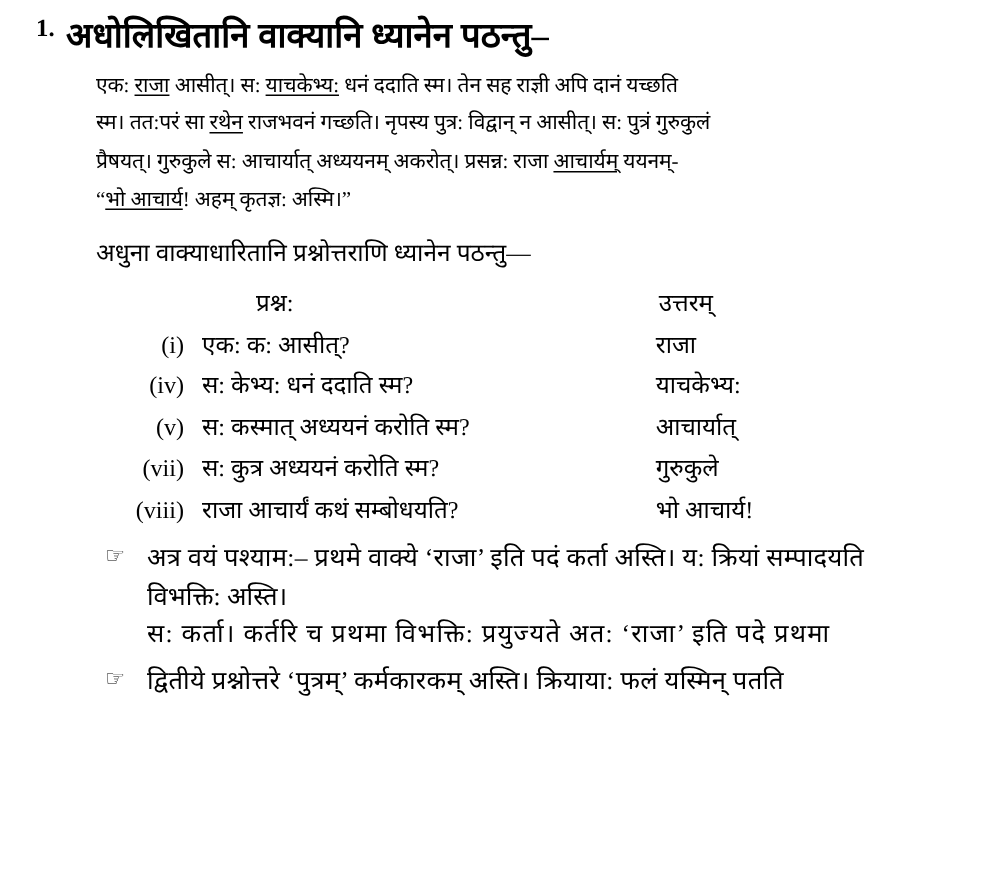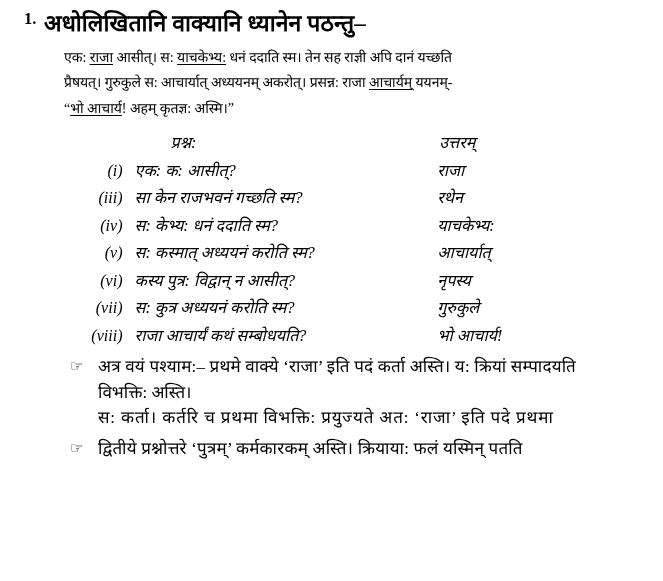--- a/index.html
+++ b/index.html
@@ -79,21 +79,20 @@
     margin-left: 58px;
     width: 560px;
     border-collapse: collapse;
   }
   .qa-table td {
     padding: 0;
     vertical-align: baseline;
     font-size: 16.1px;
     line-height: 27.5px;
     white-space: nowrap;
-    font-style: italic;
   }
   .col-marker {
     width: 62px;
     text-align: right;
     padding-right: 12px !important;
     font-family: "Liberation Serif", "DejaVu Serif", serif;
     font-size: 15.5px;
   }
   .col-question {
     width: 282px;
@@ -149,57 +148,49 @@
 
 <div class="page">
 
   <div class="q-row">
     <div class="q-num">1.</div>
     <div class="q-heading">अधोलिखितानि वाक्यानि ध्यानेन पठन्तु–</div>
   </div>
 
   <div class="body-block">
     <div class="para-line"><span>एक: </span><span class="u">राजा</span><span> आसीत्। स: </span><span class="u">याचकेभ्य:</span><span> धनं ददाति स्म। तेन सह राज्ञी अपि दानं यच्छति</span></div>
+    <div class="para-line"><span>स्म। तत:परं सा </span><span class="u">रथेन</span><span> राजभवनं गच्छति। नृपस्य पुत्र: विद्वान् न आसीत्। स: पुत्रं गुरुकुलं</span></div>
     <div class="para-line"><span>प्रैषयत्। गुरुकुले स: आचार्यात् अध्ययनम् अकरोत्। प्रसन्न: राजा </span><span class="u">आचार्यम्</span><span> ययनम्-</span></div>
     <div class="para-line"><span>“</span><span class="u">भो आचार्य</span><span>! अहम् कृतज्ञ: अस्मि।”</span></div>
 
+    <div class="adhuna">अधुना वाक्याधारितानि प्रश्नोत्तराणि ध्यानेन पठन्तु—</div>
   </div>
 
   <table class="qa-table">
     <tbody>
       <tr class="qa-head">
         <td class="col-marker"></td>
         <td class="col-question">प्रश्न:</td>
         <td class="col-answer">उत्तरम्</td>
       </tr>
 
       <tr>
         <td class="col-marker">(i)</td>
         <td class="col-question">एक: क: आसीत्?</td>
         <td class="col-answer">राजा</td>
       </tr>
       <tr>
-        <td class="col-marker">(iii)</td>
-        <td class="col-question">सा केन राजभवनं गच्छति स्म?</td>
-        <td class="col-answer">रथेन</td>
-      </tr>
-      <tr>
         <td class="col-marker">(iv)</td>
         <td class="col-question">स: केभ्य: धनं ददाति स्म?</td>
         <td class="col-answer">याचकेभ्य:</td>
       </tr>
       <tr>
         <td class="col-marker">(v)</td>
         <td class="col-question">स: कस्मात् अध्ययनं करोति स्म?</td>
         <td class="col-answer">आचार्यात्</td>
-      </tr>
-      <tr>
-        <td class="col-marker">(vi)</td>
-        <td class="col-question">कस्य पुत्र: विद्वान् न आसीत्?</td>
-        <td class="col-answer">नृपस्य</td>
       </tr>
       <tr>
         <td class="col-marker">(vii)</td>
         <td class="col-question">स: कुत्र अध्ययनं करोति स्म?</td>
         <td class="col-answer">गुरुकुले</td>
       </tr>
       <tr>
         <td class="col-marker">(viii)</td>
         <td class="col-question">राजा आचार्यं कथं सम्बोधयति?</td>
         <td class="col-answer">भो आचार्य!</td>

